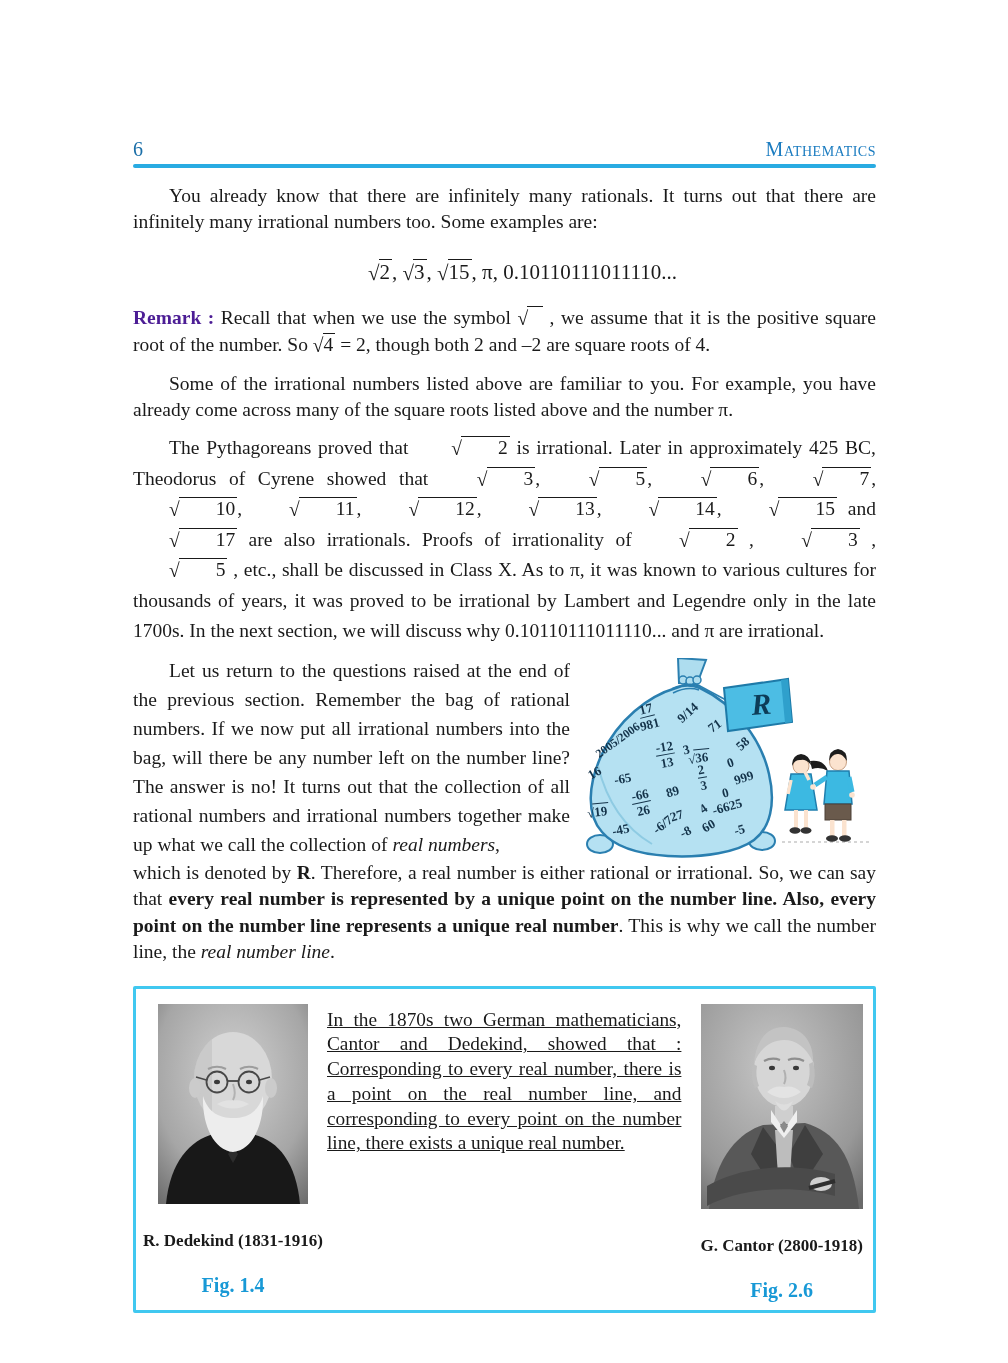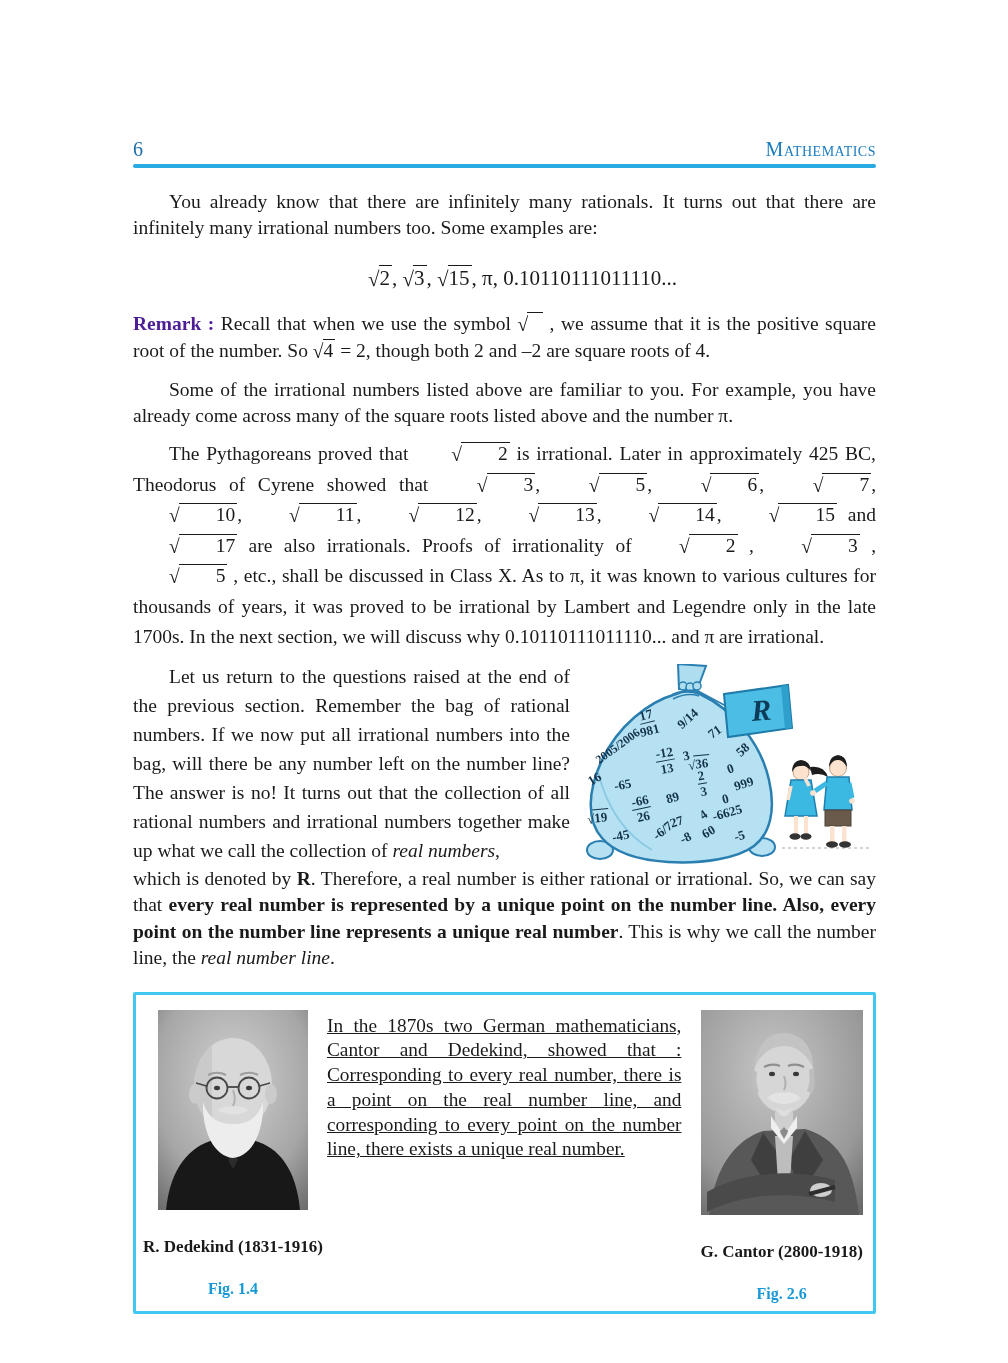--- a/index.html
+++ b/index.html
@@ -13,21 +13,21 @@
   .hdrtitle{font-size:20px;color:#1b7cc0;font-variant:small-caps;letter-spacing:.5px;}
   .rule{height:4px;background:#29abe2;margin-top:3px;border-radius:2px;}
 
   
   p{margin:0;font-size:19.5px;line-height:26px;text-align:justify;}
   .ind{text-indent:36px;}
   .b{font-weight:bold;}
   .i{font-style:italic;}
   .remark-label{color:#4c1d95;font-weight:bold;}
 
-  .p1{margin-top:21px;}
+  .p1{margin-top:15px;}
   .examples{margin:22px 0 0 36px;font-size:21px;line-height:30px;text-align:center;}
   .remark{margin-top:17px;line-height:27px;}
   .p2{margin-top:13px;}
   .p3{margin-top:10px;line-height:30.5px;}
   .wrapsec{margin-top:9px;}
   .p4{line-height:29px;}
   .p5{clear:both;line-height:26.5px;}
 
   
   .sqrt{white-space:nowrap;}
@@ -49,21 +49,21 @@
   
   .figbox{margin-top:20px;border:3px solid #40c8f0;border-radius:2px;
           display:flex;padding:15px 10px 8px 22px;box-sizing:border-box;width:743px;}
   .col{display:flex;flex-direction:column;align-items:center;gap:21px;}
   .col-left{width:150px;}
   .col-center{width:380px;margin:0 19px;text-decoration:underline;}
   .col-right{width:164px;}
   .boxtext{font-size:19.3px;line-height:24.8px;text-align:justify;padding-top:4px;}
   .photo{display:block;}
   .cap{margin-top:6px;font-weight:bold;font-size:17px;white-space:nowrap;text-align:center;}
-  .figlab{margin-top:2px;font-weight:bold;font-size:16px;color:#1899d6;text-align:center;}
+  .figlab{margin-top:2px;font-weight:bold;font-size:20px;color:#1899d6;text-align:center;}
 
   
   .footer{margin-top:46px;text-align:center;font-family:"Liberation Sans",sans-serif;
           font-size:17px;color:#222;}
 </style>
 </head>
 <body>
 
 <div class="page">
   <div class="content">

